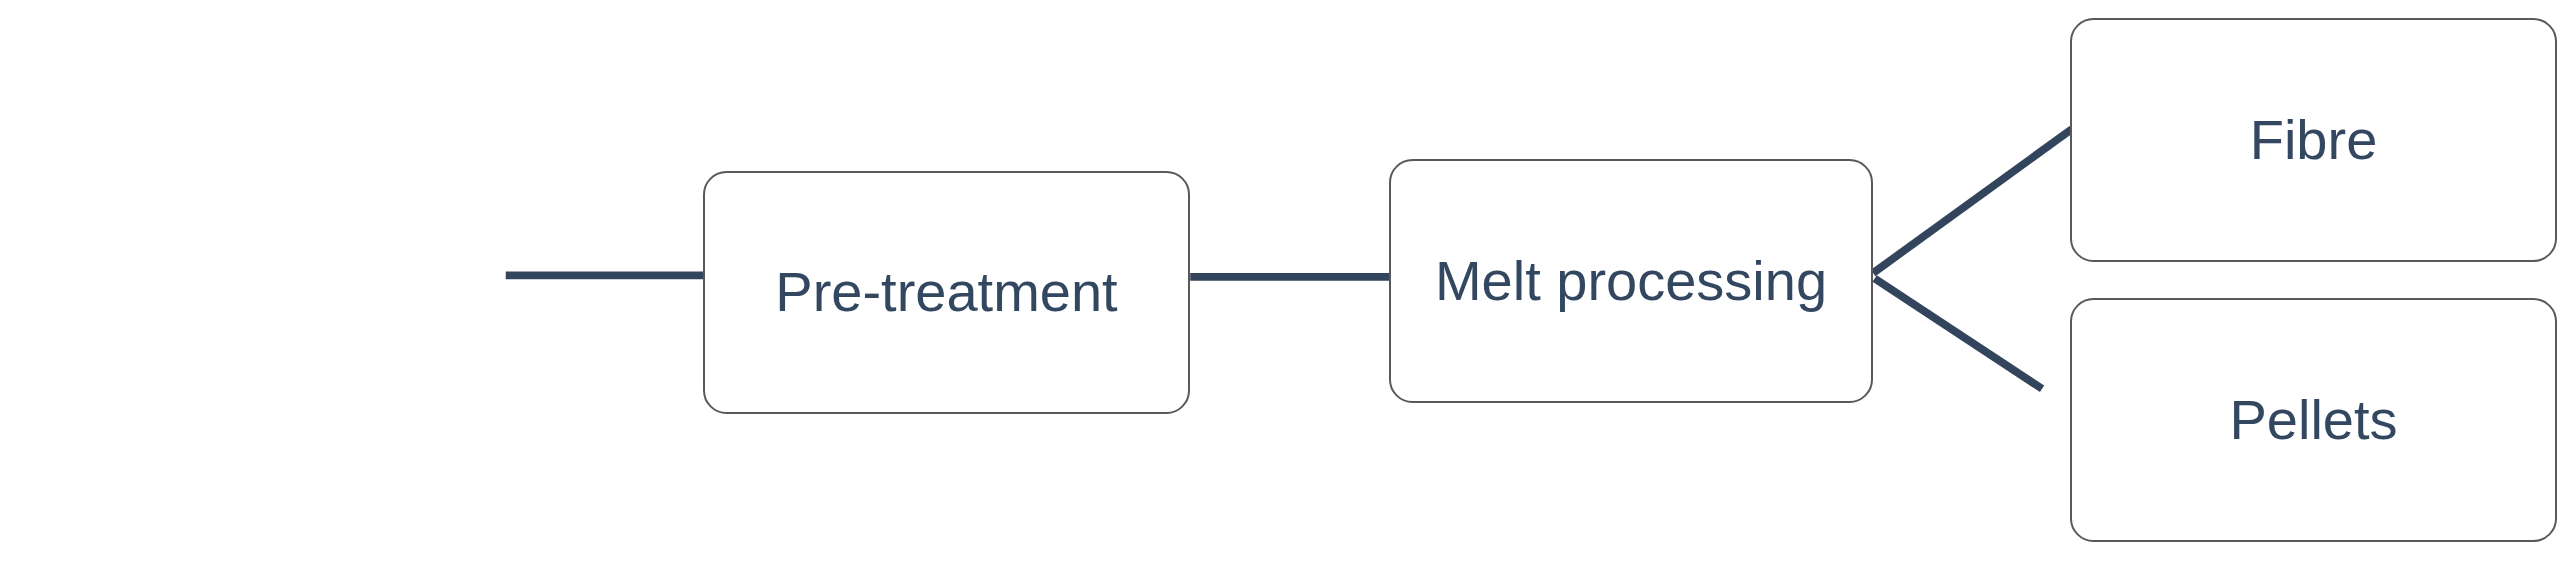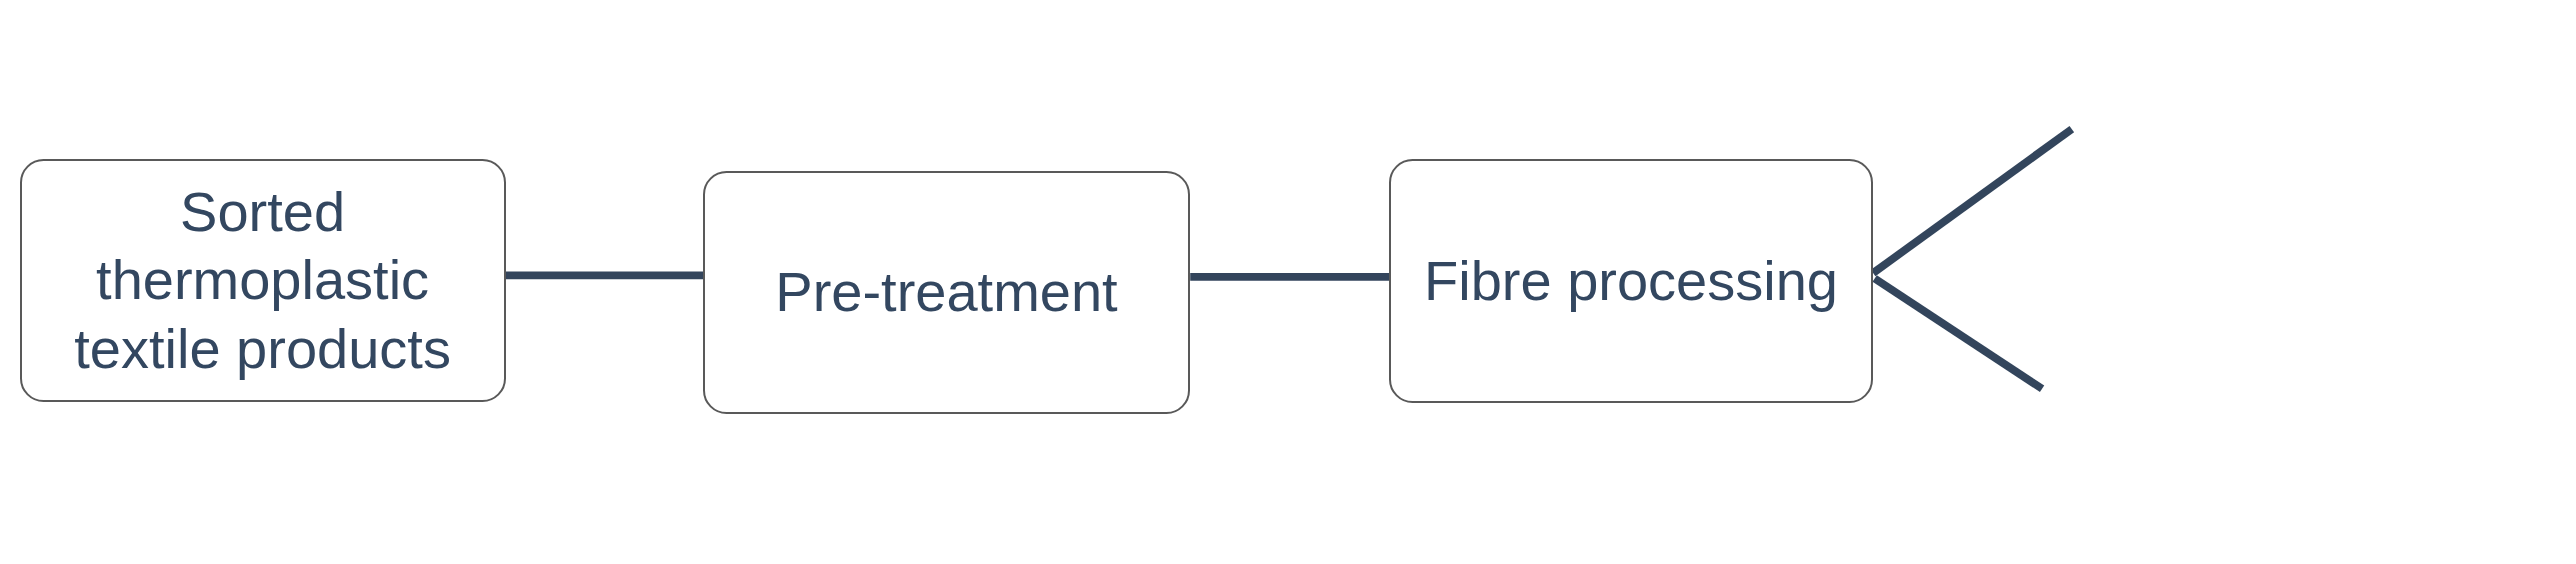--- a/index.html
+++ b/index.html
@@ -56,28 +56,31 @@
 
 <div class="canvas">
 
   <svg class="connectors" viewBox="0 0 3292 721" xmlns="http://www.w3.org/2000/svg">
     <line x1="646" y1="352" x2="900" y2="352"></line>
     <line x1="1521" y1="354" x2="1777" y2="354"></line>
     <line x1="2394" y1="349" x2="2648" y2="165"></line>
     <line x1="2396" y1="356" x2="2610" y2="497"></line>
   </svg>
 
-  <div class="node node-sorted">
-    <span class="label">Sorted thermoplastic textile products</span>
-  </div>
 
   <div class="node node-pretreatment">
     <span class="label">Pre-treatment</span>
   </div>
 
   <div class="node node-melt">
-    <span class="label">Fibre processing</span>
+    <span class="label">Melt processing</span>
   </div>
 
+  <div class="node node-fibre">
+    <span class="label">Fibre</span>
+  </div>
 
+  <div class="node node-pellets">
+    <span class="label">Pellets</span>
+  </div>
 
 </div>
 
 
 </body></html>

